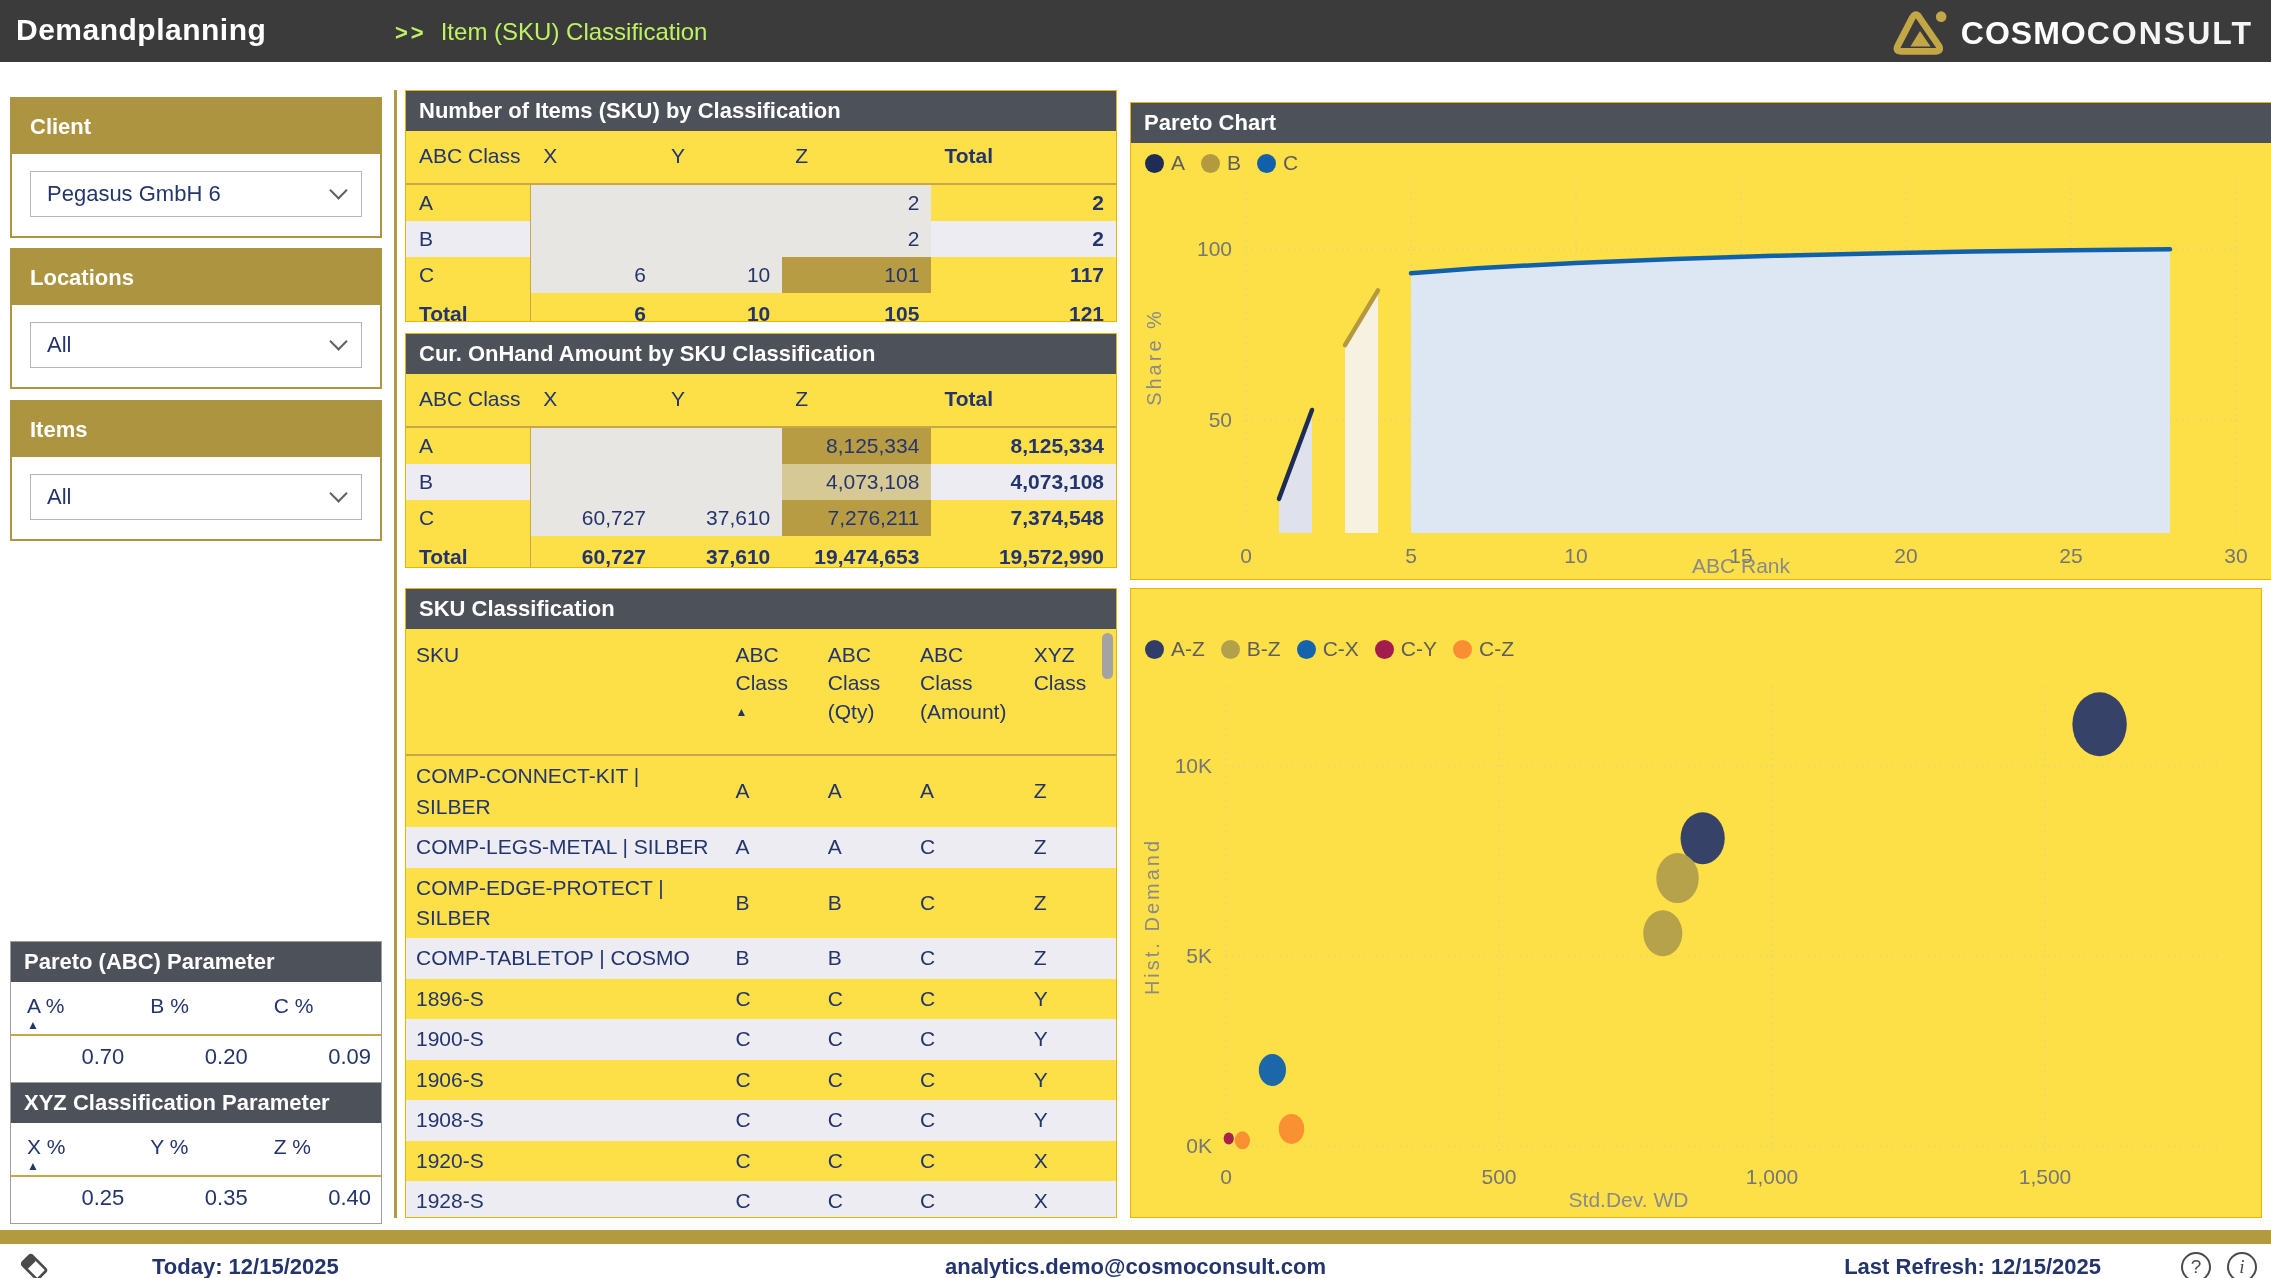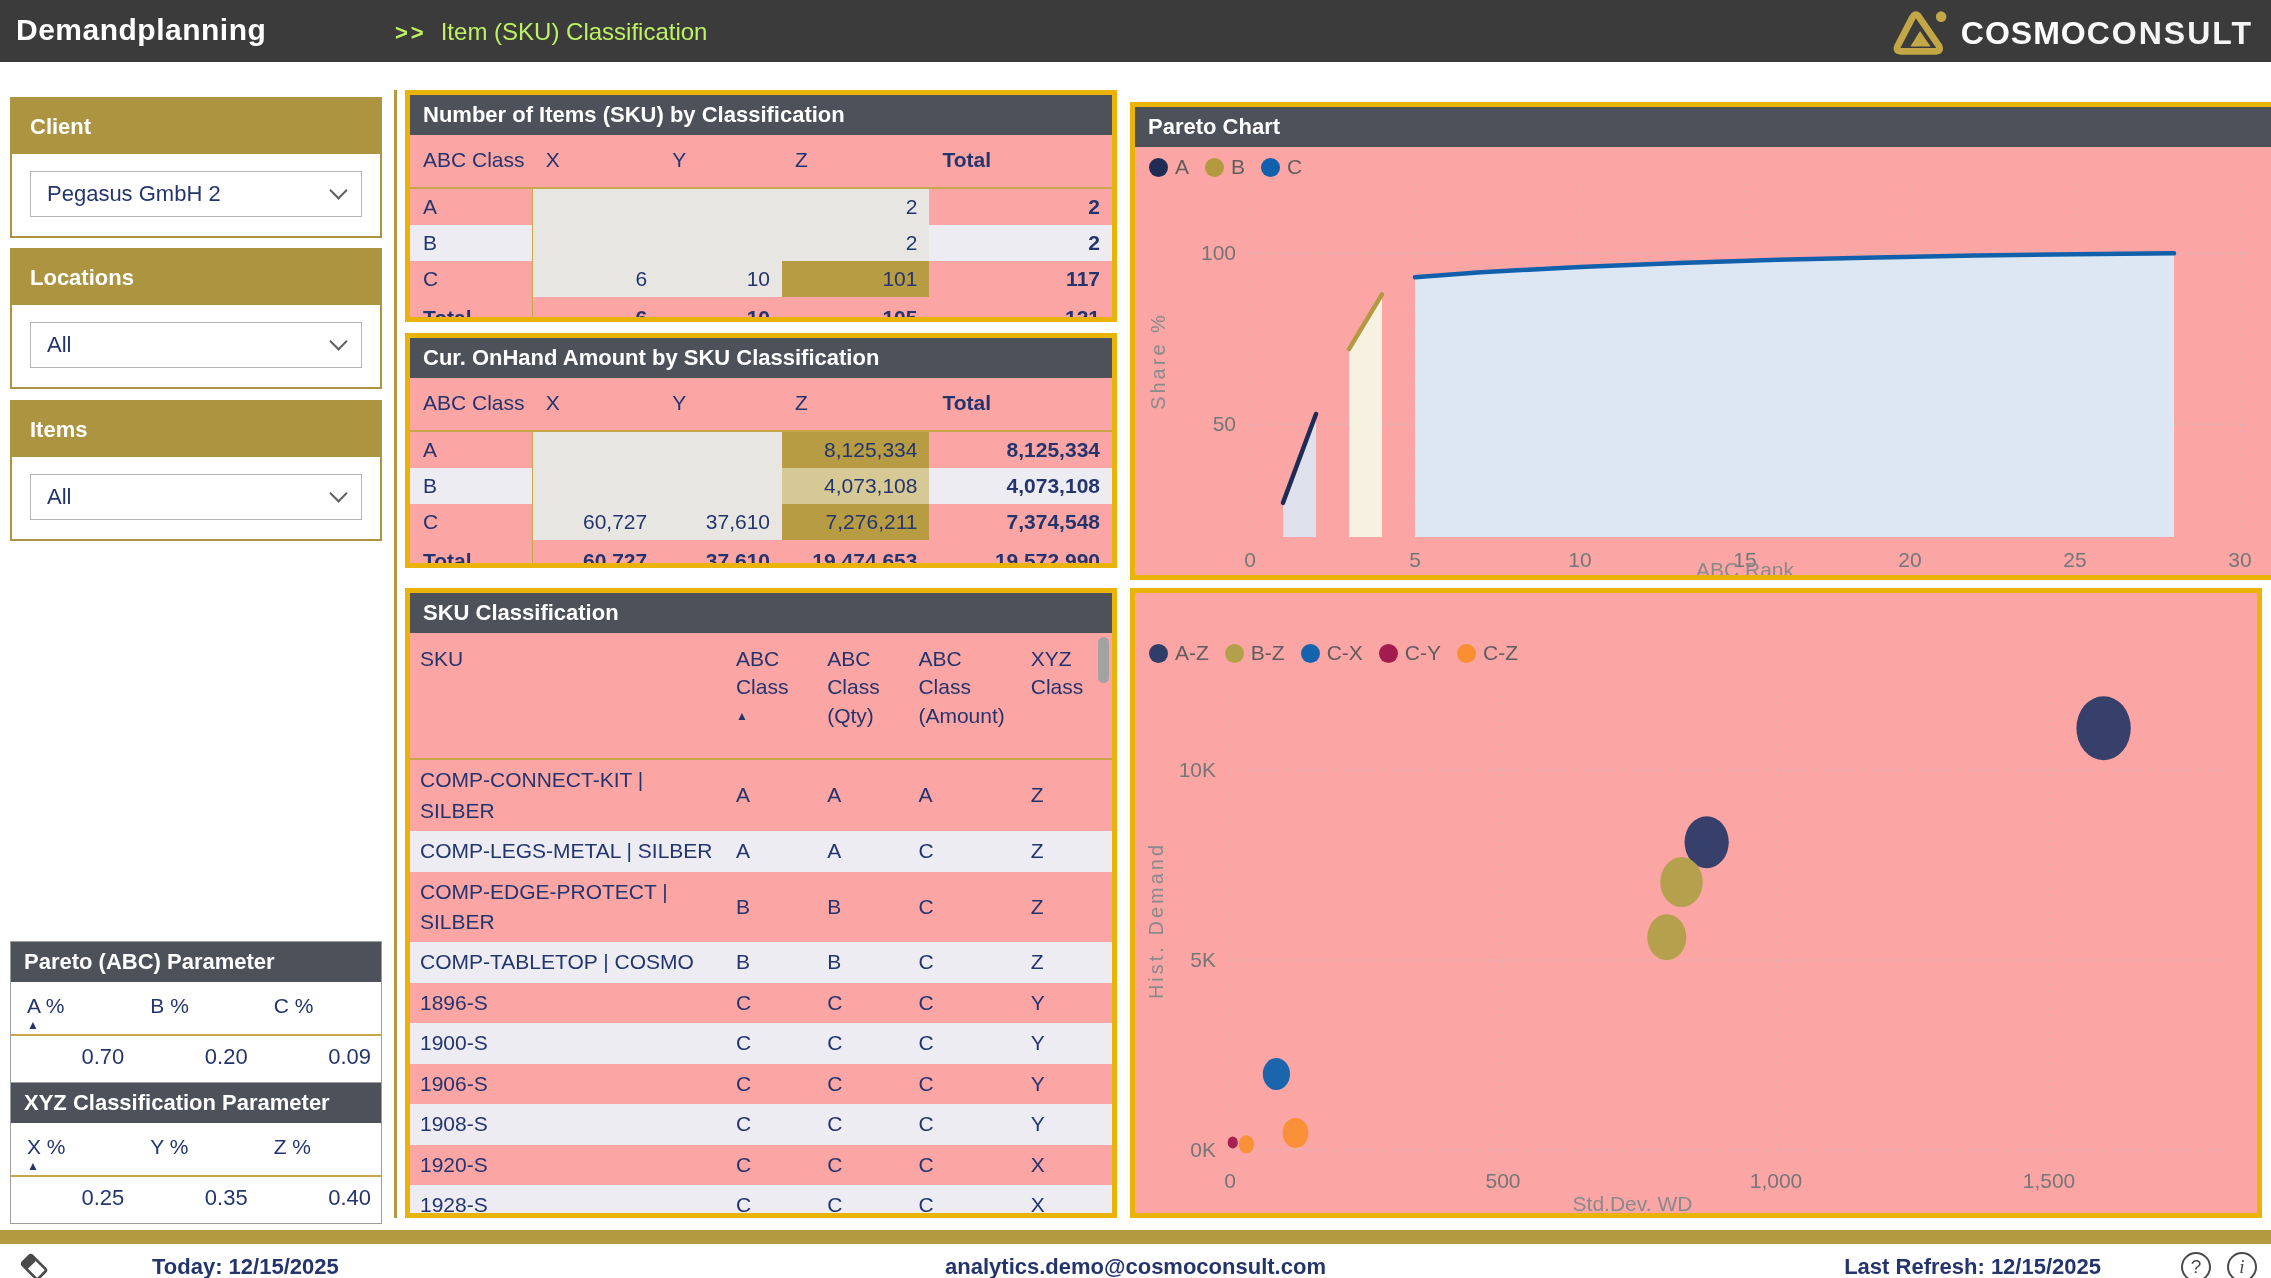--- a/index.html
+++ b/index.html
@@ -28,21 +28,21 @@
   .param-panel { position:absolute; left:10px; width:372px; background:#fff; border:1px solid #9f9f9f; }
   .panel-titlebar { height:40px; background:#4d525a; color:#fff; font-size:22px; font-weight:700; display:flex; align-items:center; padding-left:13px; }
   .param-head { display:grid; grid-template-columns:1fr 1fr 1fr; border-bottom:2px solid #c8a64b; padding-top:8px; }
   .param-head .pcol { padding:4px 0 2px 16px; font-size:21px; color:#24356e; }
   .param-head .sort { display:block; font-size:12px; color:#24356e; line-height:14px; }
   .param-head .sort.hidden { visibility:hidden; }
   .param-vals { display:grid; grid-template-columns:1fr 1fr 1fr; padding:8px 0 12px 0; }
   .param-vals .pval { text-align:right; padding-right:10px; font-size:22px; color:#24356e; }
 
   
-  .panel { position:absolute; background:#fca5a5; border:5px solid #eab308; overflow:hidden; }
+  .panel { position:absolute; background:#fde047; border:1px solid #eab308; overflow:hidden; }
 
   
   table.matrix { width:100%; border-collapse:collapse; table-layout:fixed; font-size:21px; color:#24356e; }
   .matrix col.c-lab{width:17.5%}.matrix col.c-x{width:18%}.matrix col.c-y{width:17.5%}.matrix col.c-z{width:21%}.matrix col.c-tot{width:26%}
   .matrix th { text-align:left; font-weight:400; padding:13px 8px 15px 13px; }
   .matrix th.tot { font-weight:700; }
   .matrix thead tr { border-bottom:2px solid #c8a64b; }
   .matrix td { padding:6px 12px 6px 13px; height:35px; }
   .matrix td.lab { border-right:1px solid #c8a64b; }
   .matrix td.num { text-align:right; }
@@ -101,21 +101,21 @@
         <circle cx="52" cy="9" r="5.5" fill="#c3a646"></circle>
       </svg>
       <div class="logo-text"><b>COSMO</b><span class="lt">CONSULT</span></div>
     </div>
   </header>
 
   <aside>
     <div class="filter-panel" style="top:97px;">
       <div class="filter-head">Client</div>
       <div class="dropdown">
-        <span class="val">Pegasus GmbH 2</span>
+        <span class="val">Pegasus GmbH 6</span>
         <span class="chev"></span>
       </div>
     </div>
     <div class="filter-panel" style="top:248px;">
       <div class="filter-head">Locations</div>
       <div class="dropdown">
         <span class="val">All</span>
         <span class="chev"></span>
       </div>
     </div>

